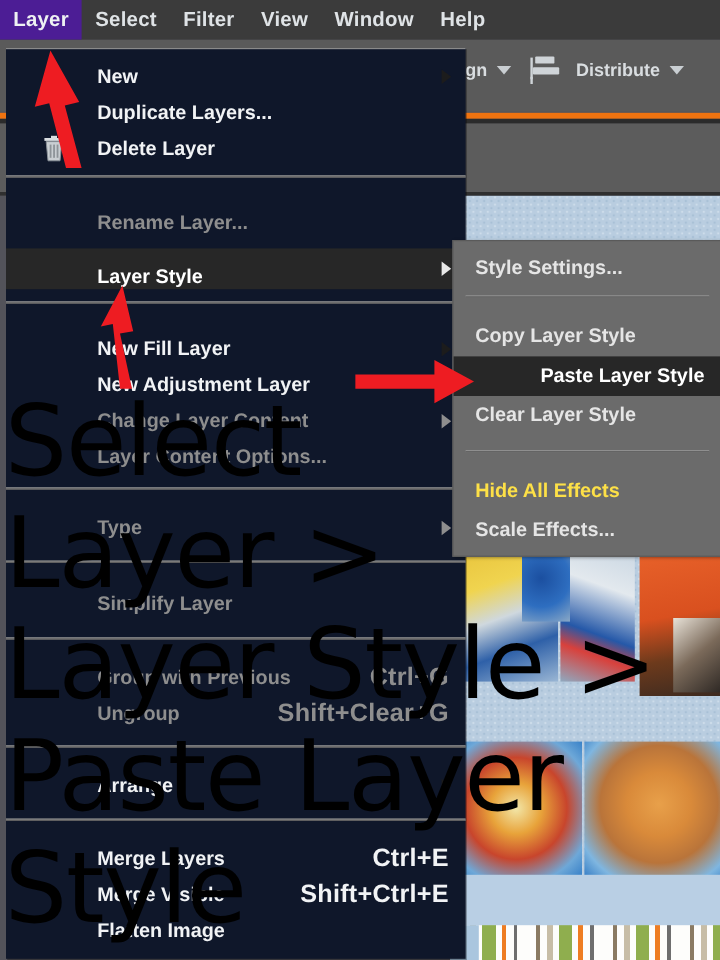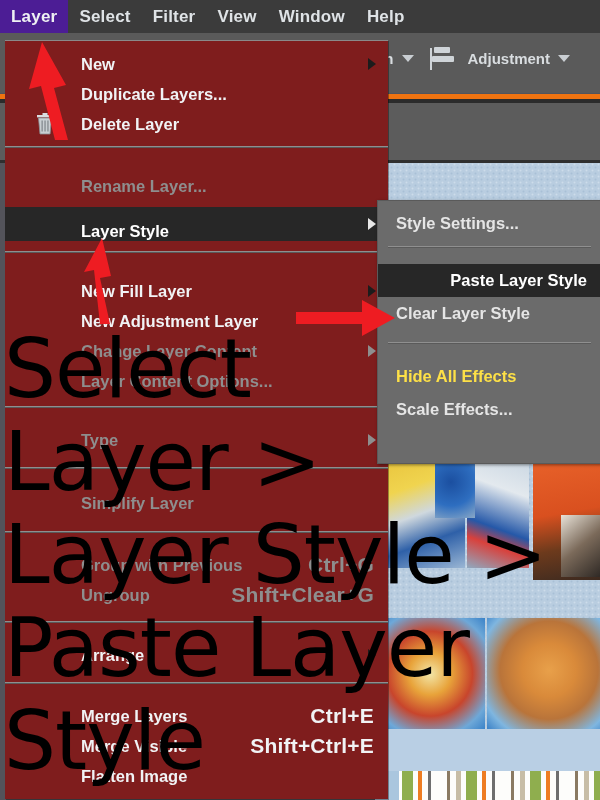--- a/index.html
+++ b/index.html
@@ -44,21 +44,21 @@
   #panelrow{position:absolute;left:0;top:103px;width:600px;height:57px;background:#5c5c5c;}
   #panelrowline{position:absolute;left:0;top:160px;width:600px;height:3px;background:#2f2f2f;}
 
   
   #canvas{position:absolute;left:375px;top:163px;width:225px;height:637px;background:#9fb7cf;}
   .sq{position:absolute;background-size:cover;}
 
   
   #layer-menu{
     position:absolute;left:5px;top:40px;width:383px;height:758px;
-    background:#7f1d1d;border-top:1px solid #8a8a8a;
+    background:#0f172a;border-top:1px solid #8a8a8a;
     box-shadow:1px 1px 0 rgba(0,0,0,.35);
   }
   .mi{
     position:relative;height:30px;display:flex;align-items:center;
     padding-left:76px;padding-right:14px;
     color:#f1f3f5;font-size:16.5px;font-weight:bold;white-space:nowrap;
   }
   .mi.dis{color:#8e8e8e;}
   .mi.sel{background:#272727;color:#ffffff;align-items:flex-end;}
   .mi .shortcut{margin-left:auto;font-size:21px;font-weight:bold;letter-spacing:.2px;}
@@ -141,21 +141,21 @@
   <div id="optionsbar">
     <div class="ob-inner">
       <span class="ob-label">lign</span>
       <span class="ob-caret"></span>
       <span class="ob-icon">
         <i style="left:2px;top:3px;width:2px;height:18px;"></i>
         <i style="left:6px;top:2px;width:16px;height:6px;border-radius:1px;"></i>
         <i style="left:4px;top:11px;width:22px;height:6px;border-radius:1px;"></i>
         <i style="left:2px;top:19px;width:2px;height:6px;"></i>
       </span>
-      <span class="ob-label">Adjustment</span>
+      <span class="ob-label">Distribute</span>
       <span class="ob-caret"></span>
     </div>
   </div>
 
   <div id="orangebar"></div>
   <div id="darkgap"></div>
   <div id="panelrow"></div>
   <div id="panelrowline"></div>
 
   <div id="menubar">
@@ -287,20 +287,23 @@
   <div id="style-submenu">
     <div style="height:6px"></div>
 
     <div class="si dis">
       <span>Style Settings...</span>
     </div>
 
     <div class="ssep"></div>
     <div style="height:10px"></div>
 
+    <div class="si dis">
+      <span>Copy Layer Style</span>
+    </div>
 
     <div class="si sel">
       <span>Paste Layer Style</span>
     </div>
 
     <div class="si dis">
       <span>Clear Layer Style</span>
     </div>
 
     <div class="ssep" style="margin-top:12px;"></div>

